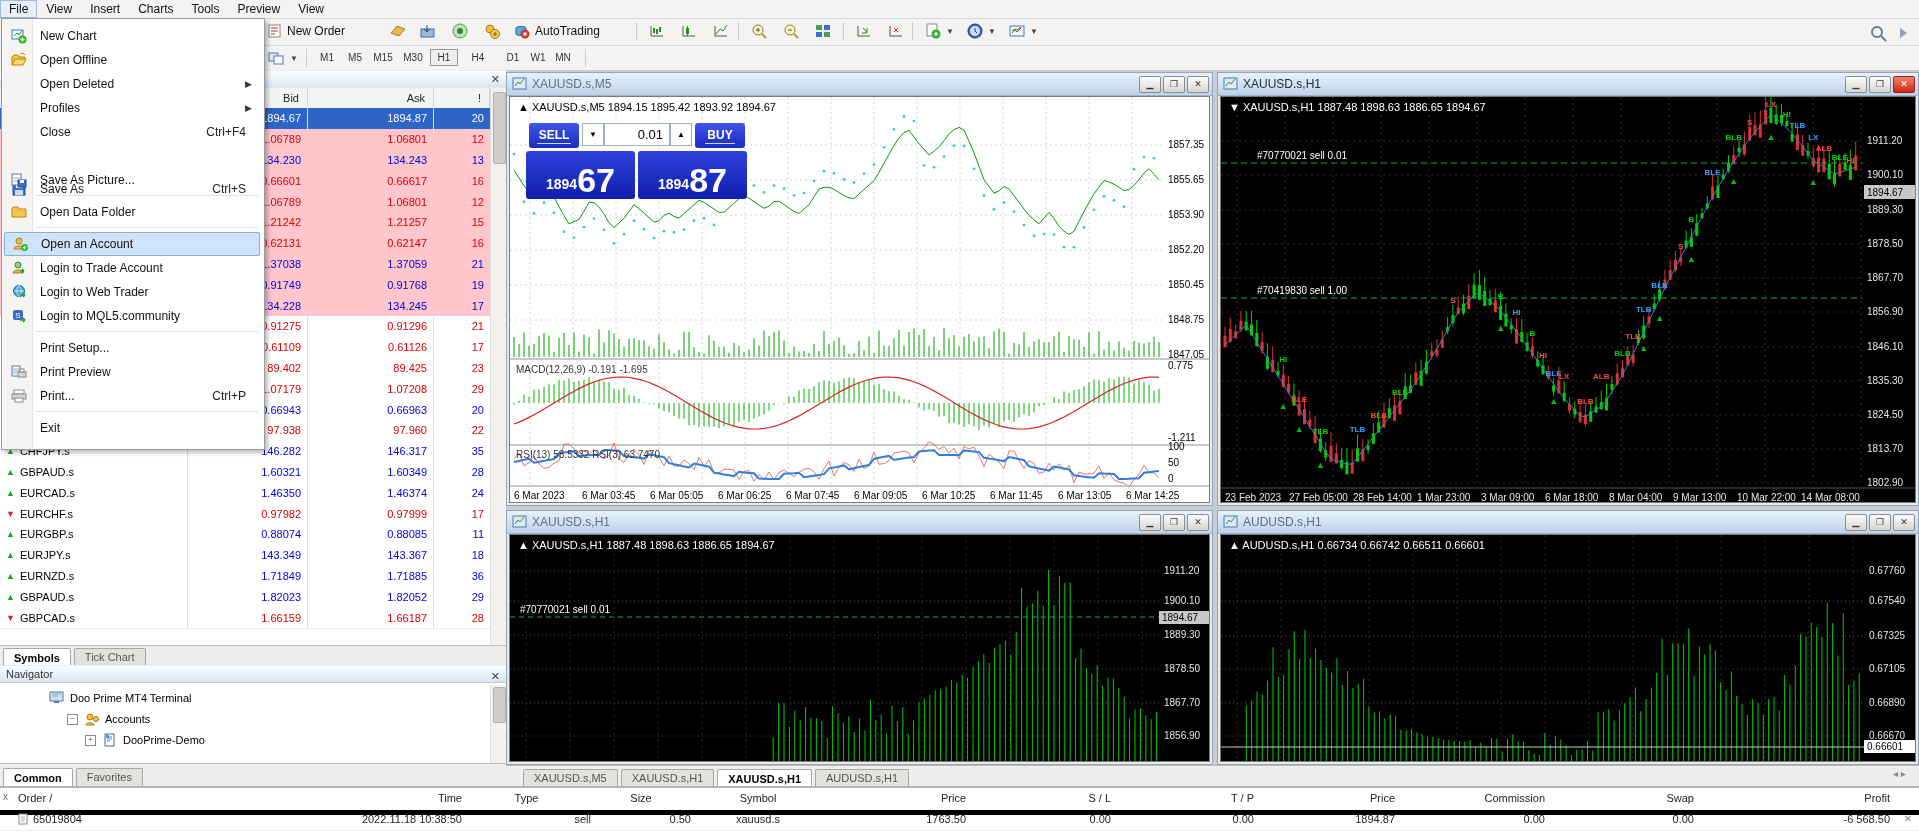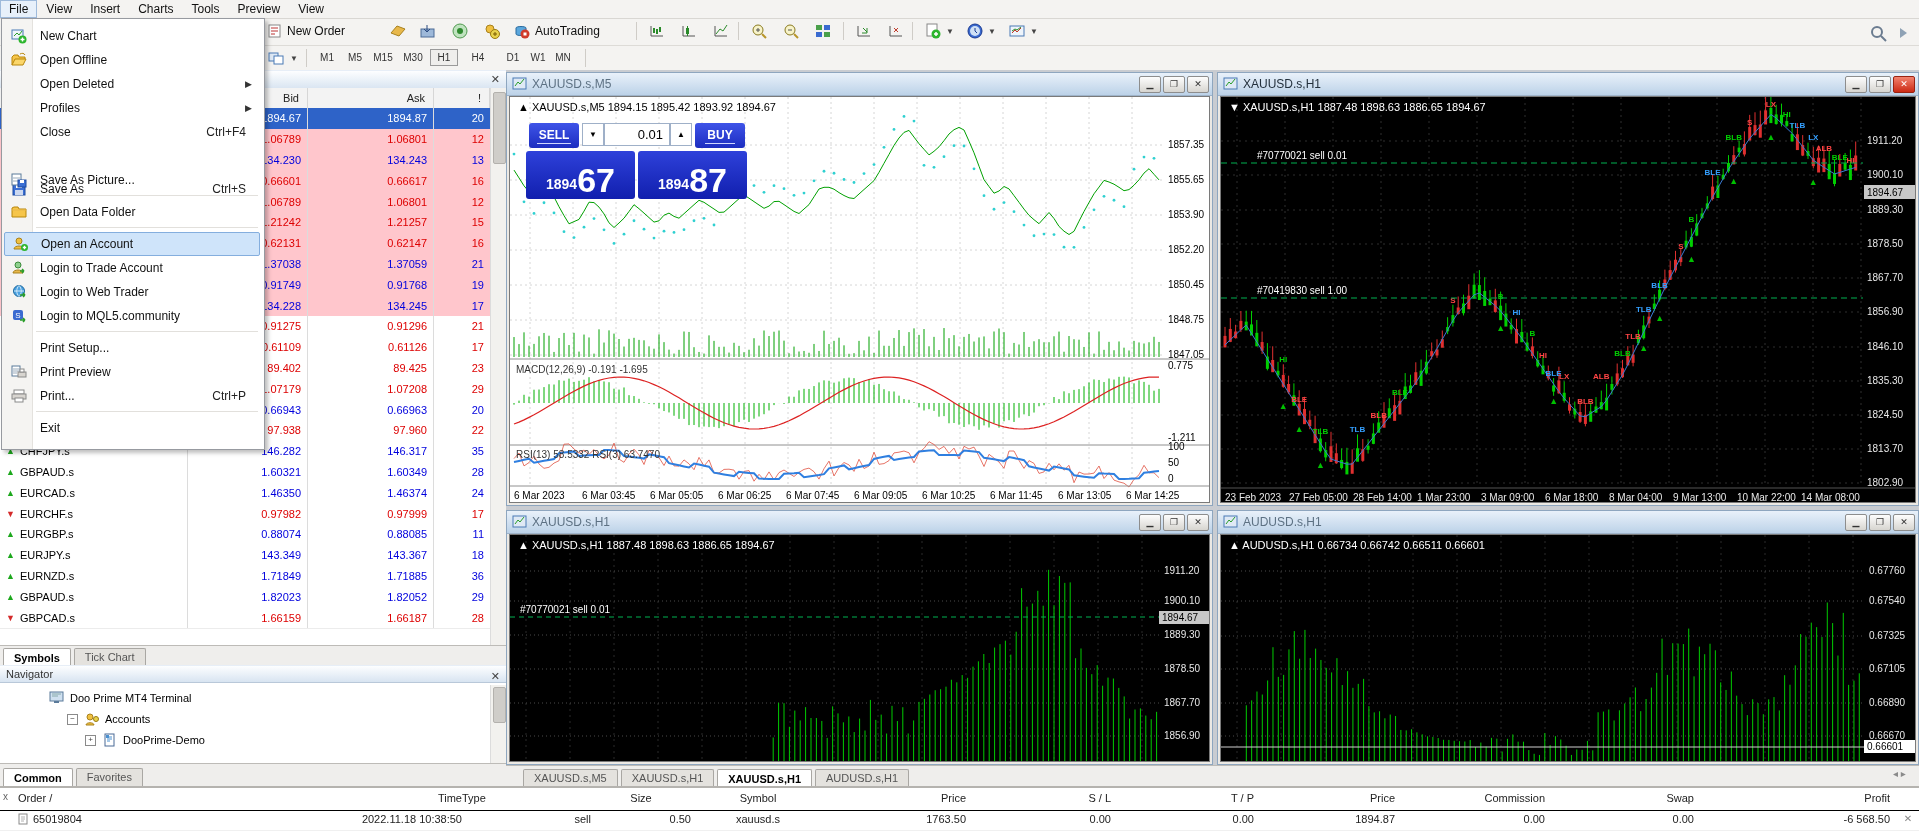--- a/index.html
+++ b/index.html
@@ -1572,24 +1572,24 @@
       <div style="width: 14px;"></div>
       <div class="tab">XAUUSD.s,M5</div>
       <div class="tab">XAUUSD.s,H1</div>
       <div class="tab active">XAUUSD.s,H1</div>
       <div class="tab">AUDUSD.s,H1</div>
     </div>
   <div class="abs" style="left:1893px;top:768px;width:26px;height:16px;color:#8a8a8a;font-size:10px;">◂ ▸</div>
 
   <div id="terminal" class="abs">
     <div class="abs" style="left:3px;top:3px;font-size:10px;color:#666;">x</div>
-    <div id="t-head" class="abs" style="left:0;top:2px;width:1919px;height:20px;border-bottom:1px solid #000000;">
+    <div id="t-head" class="abs" style="left:0;top:2px;width:1919px;height:20px;border-bottom:5px solid #000000;">
         <div class="t-cell" style="left: 18px; top: 2px; width: 132px; text-align: left;">Order /</div>
         <div class="t-cell" style="left: 150px; top: 2px; width: 312px; text-align: right;">Time</div>
-        <div class="t-cell" style="left: 462px; top: 2px; width: 129px; text-align: left;">Type</div>
+        <div class="t-cell" style="left: 462px; top: 2px; width: 129px; text-align: center;">Type</div>
         <div class="t-cell" style="left: 591px; top: 2px; width: 100px; text-align: center;">Size</div>
         <div class="t-cell" style="left: 691px; top: 2px; width: 134px; text-align: center;">Symbol</div>
         <div class="t-cell" style="left: 825px; top: 2px; width: 141px; text-align: right;">Price</div>
         <div class="t-cell" style="left: 966px; top: 2px; width: 145px; text-align: right;">S / L</div>
         <div class="t-cell" style="left: 1111px; top: 2px; width: 143px; text-align: right;">T / P</div>
         <div class="t-cell" style="left: 1254px; top: 2px; width: 141px; text-align: right;">Price</div>
         <div class="t-cell" style="left: 1395px; top: 2px; width: 150px; text-align: right;">Commission</div>
         <div class="t-cell" style="left: 1545px; top: 2px; width: 149px; text-align: right;">Swap</div>
         <div class="t-cell" style="left: 1694px; top: 2px; width: 196px; text-align: right;">Profit</div>
       </div>

